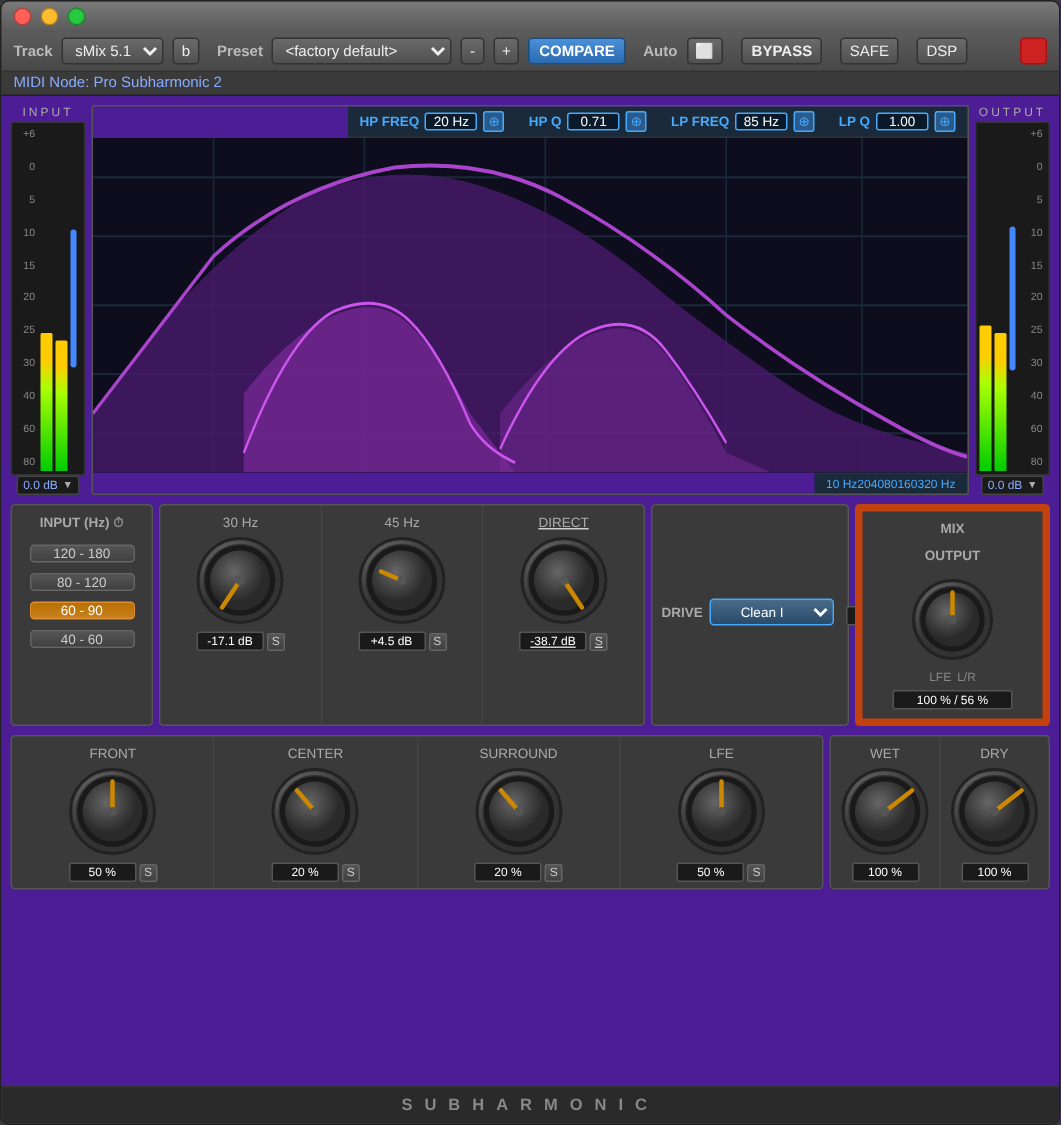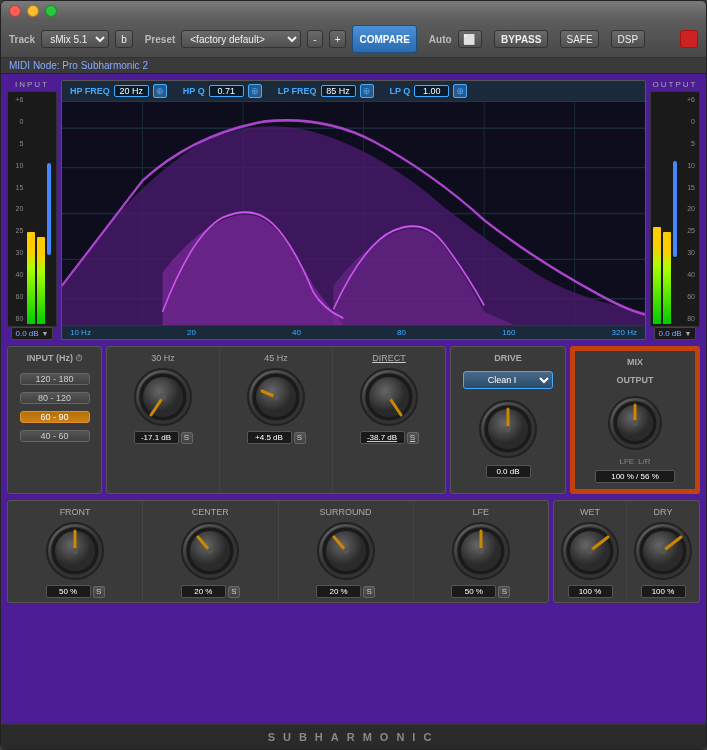--- a/index.html
+++ b/index.html
@@ -79,21 +79,21 @@
       height: 18px;
       cursor: pointer;
     }
     .compare-btn {
       background: linear-gradient(to bottom, #4a90d9, #2a6ab0);
       color: #fff;
       border: 1px solid #1a5080;
       border-radius: 3px;
       font-size: 10px;
       padding: 1px 6px;
-      height: 28px;
+      height: 18px;
       cursor: pointer;
       font-weight: bold;
     }
     .bypass-btn {
       background: linear-gradient(to bottom, #6a6a6a, #505050);
       border: 1px solid #333;
       border-radius: 3px;
       color: #eee;
       font-size: 10px;
       padding: 1px 6px;
@@ -207,20 +207,21 @@
       gap: 3px;
     }
 
     .eq-display {
       flex: 1;
       display: flex;
       flex-direction: column;
       border: 1px solid #555;
       border-radius: 2px;
       overflow: hidden;
+      align-items: flex-end;
     }
 
     .eq-controls-top {
       display: flex;
       align-items: center;
       background: #1a2a3a;
       padding: 3px 8px;
       gap: 16px;
       border-bottom: 1px solid #333;
     }
@@ -405,24 +406,23 @@
       padding: 6px 4px 4px;
       border-right: 1px solid #444;
       gap: 2px;
     }
     .knob-cell:last-child { border-right: none; text-decoration: underline; }
 
     .drive-box {
       background: #3a3a3a;
       border: 1px solid #555;
       border-radius: 3px;
-      width: 116px;
+      width: 132px;
       padding: 6px;
       display: flex;
-      flex-direction: column;
       align-items: center;
       gap: 4px;
     }
 
     .mix-box {
       background: #3a3a3a;
       border: 5px solid #c2410c;
       border-radius: 3px;
       width: 130px;
       padding: 6px;

